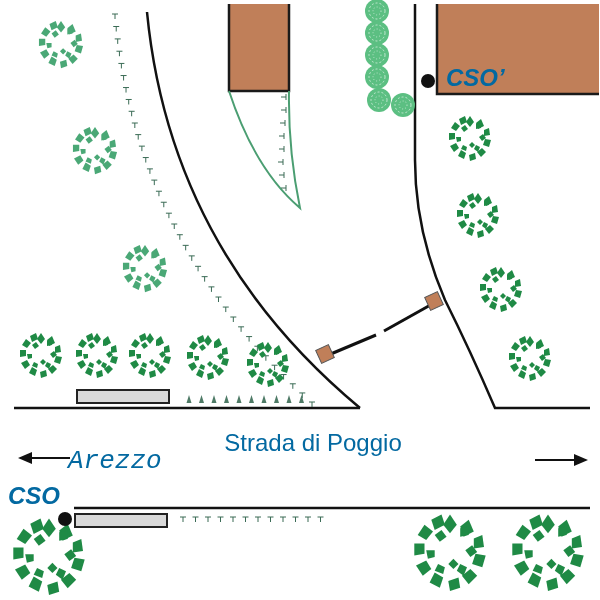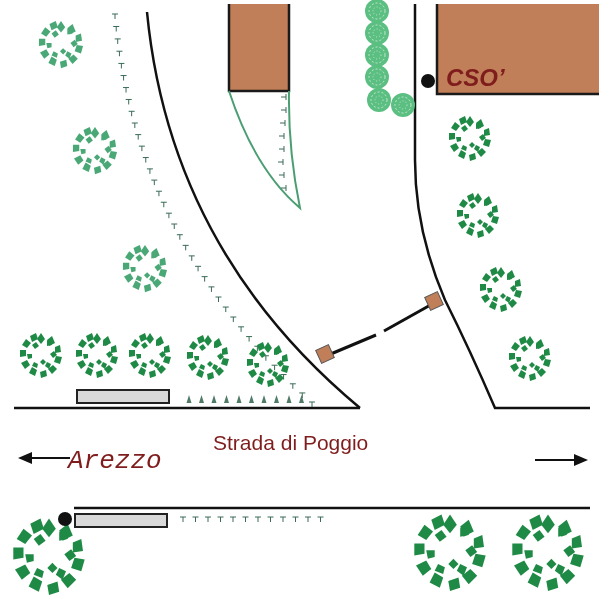--- a/index.html
+++ b/index.html
@@ -1,21 +1,21 @@
 <!DOCTYPE html>
 <html><head>
 <meta charset="utf-8">
 <style>
   html, body { margin: 0; padding: 0; background: #ffffff; }
   #stage { position: relative; width: 600px; height: 600px; overflow: hidden; background: #fff; }
   svg { position: absolute; left: 0; top: 0; }
-  .lbl { position: absolute; color: #7f1d1d; font-family: "Liberation Sans", sans-serif; white-space: nowrap; }
+  .lbl { position: absolute; color: #0369a1; font-family: "Liberation Sans", sans-serif; white-space: nowrap; }
   .city { font-style: italic; font-size: 26px; }
   .cso { font-weight: bold; font-style: italic; font-size: 24px; }
-  .street { font-size: 21px; line-height: 23px; }
+  .street { font-size: 24px; text-align: center; line-height: 23px; }
 </style>
 </head>
 <body>
 
 <div id="stage">
   <svg width="600" height="600" viewBox="0 0 600 600">
     <defs>
       <g id="tree">
         <g fill="currentColor">
           <path d="M0,-22 l4,6 l-4,5 l-4,-5z"></path>
@@ -222,14 +222,15 @@
     </g>
 
     <circle cx="65" cy="519" r="7" fill="#111"></circle>
     <circle cx="428" cy="81" r="7" fill="#111"></circle>
   </svg>
 
   <div class="lbl street" style="left:213px; top:431px; width:200px;">
     <div>Strada di Poggio</div>
   </div>
   <div class="lbl city" style="left:68px; top:446px;font-family:Liberation Mono, monospace;">Arezzo</div>
+  <div class="lbl cso" style="left:8px; top:482px;">CSO</div>
   <div class="lbl cso" style="left:446px; top:64px;">CSO’</div>
 </div>
 
 </body></html>

